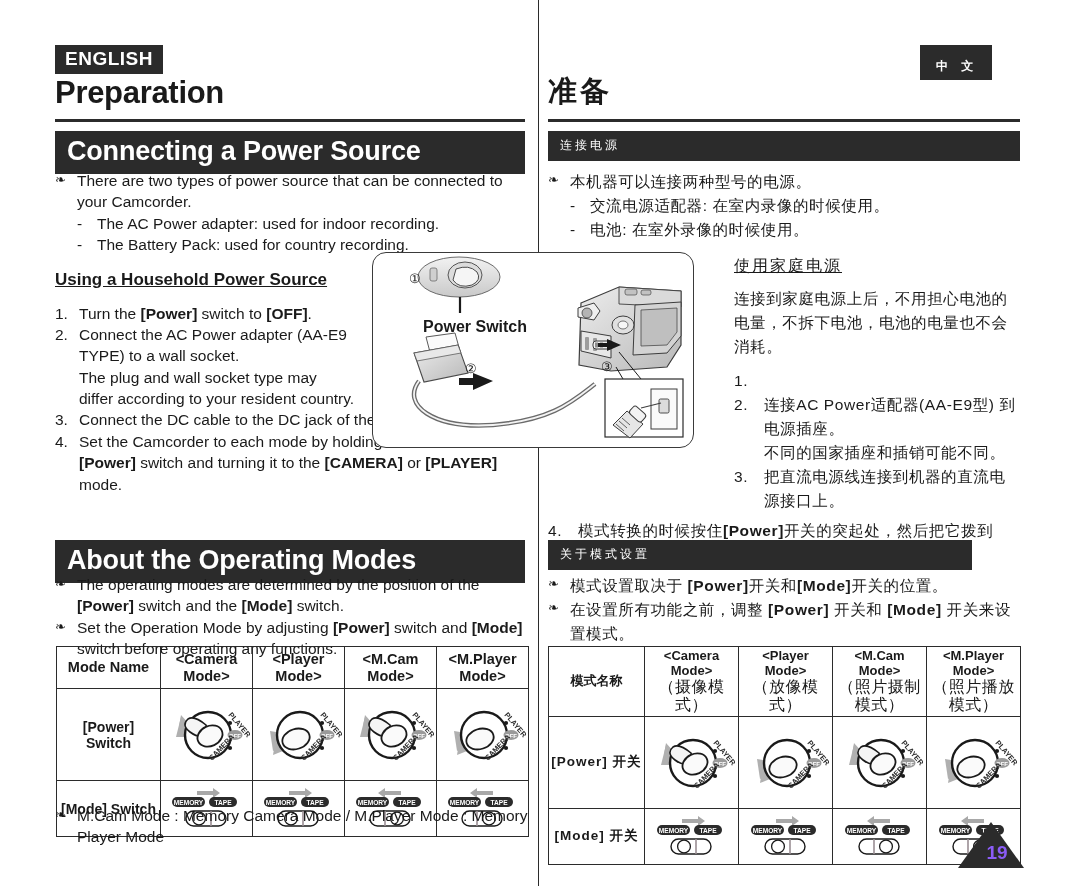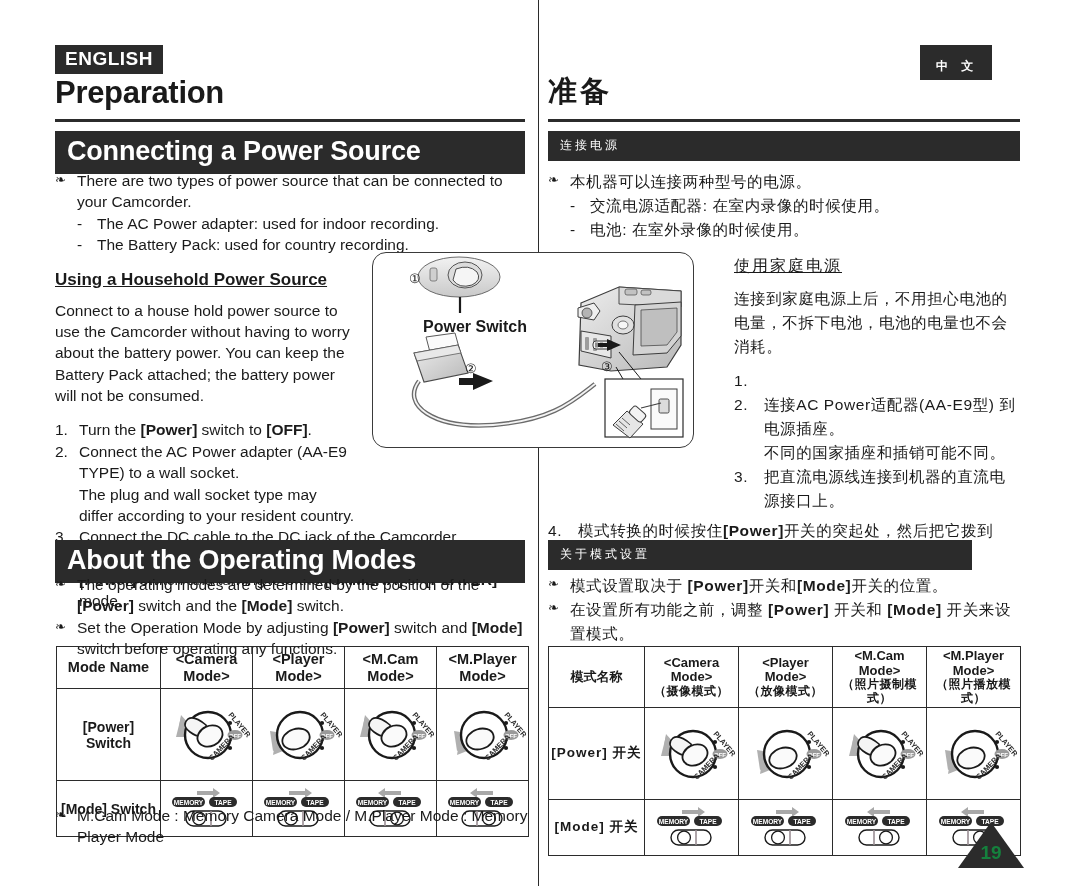--- a/index.html
+++ b/index.html
@@ -115,21 +115,21 @@
     font-size: 13px;
   }
   table.modes td {
     border: 1px solid #2b2b2b;
     text-align: center;
     vertical-align: middle;
     padding: 2px;
   }
   .mt-head { font-weight: bold; font-size: 14.5px; line-height: 1.12; }
   .mt-head.cn { font-size: 13px; }
-  .mt-head .cn-sub { display:block; font-weight: bold; font-size: 12px; letter-spacing: .5px;}
+  .mt-head .cn-sub { display:block; font-weight: normal; font-size: 16px; letter-spacing: .5px;}
   .mt-rowlabel { font-weight: bold; font-size: 14px; }
   .mt-rowlabel.cn { font-size: 13.5px; letter-spacing: 1px; }
 
   .tbl-en { position: absolute; left: 56px; top: 646px; }
   .tbl-cn { position: absolute; left: 548px; top: 646px; }
 
   .cell-dial { height: 88px; }
   .cell-mode { height: 50px; }
 
   
@@ -140,22 +140,22 @@
     position: absolute; left: 958px; top: 822px;
     width: 66px; height: 48px;
   }
   .pagenum .tri {
     width: 0; height: 0;
     border-left: 33px solid transparent;
     border-right: 33px solid transparent;
     border-bottom: 46px solid #2b2b2b;
   }
   .pagenum .num-text {
-    position: absolute; left: 0; top: 20px; width: 66px;
-    text-align: center; color: #15803d; font-weight: bold; font-size: 19px;
+    position: absolute; left: 6px; top: 20px; width: 66px;
+    text-align: center; color: #8b5cf6; font-weight: bold; font-size: 19px;
   }
 </style>
 </head>
 <body>
 
 <div class="page">
 
   <div class="divider"></div>
 
   <div class="lang-row en">
@@ -192,21 +192,20 @@
         <div class="dash-body">The AC Power adapter: used for indoor recording.</div>
       </div>
       <div class="dash-row">
         <div class="dash">-</div>
         <div class="dash-body">The Battery Pack: used for country recording.</div>
       </div>
     </div>
 
     <div style="width:300px;">
       <div class="sub-head">Using a Household Power Source</div>
-      <div class="body-text">Connect to a house hold power source to use the Camcorder without having to worry about the battery power. You can keep the Battery Pack attached; the battery power will not be consumed.</div>
 
       <div class="body-text" style="margin-top:13px;">
         <div class="num-row">
           <div class="num">1.</div>
           <div class="num-body">Turn the <b>[Power]</b> switch to <b>[OFF]</b>.</div>
         </div>
         <div class="num-row">
           <div class="num">2.</div>
           <div class="num-body">Connect the AC Power adapter (AA-E9 TYPE) to a wall socket.<br>The plug and wall socket type may differ according to your resident country.</div>
         </div>

